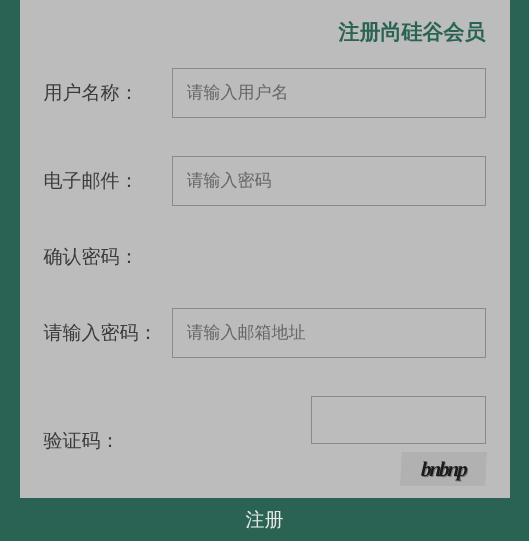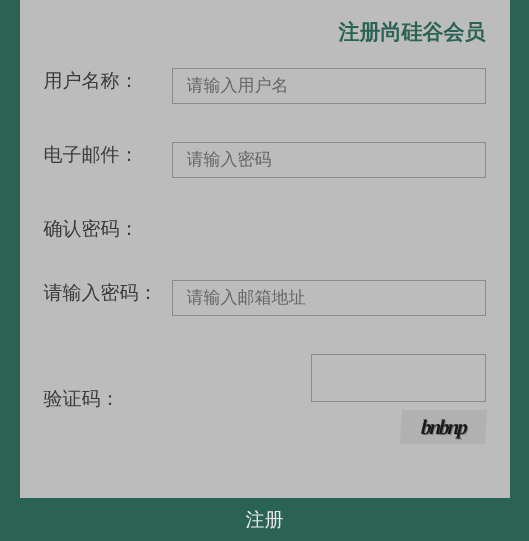--- a/index.html
+++ b/index.html
@@ -24,36 +24,36 @@
     }
     .form-title {
       color: #2a6354;
       font-size: 21px;
       font-weight: bold;
       margin-bottom: 22px;
       text-align: right;
     }
     .form-row {
       display: flex;
-      align-items: flex-start;
+      align-items: center;
       margin-bottom: 38px;
     }
     .form-row.captcha-row {
       margin-bottom: 24px;
       align-items: center;
     }
     .form-label {
       color: #3a3a3a;
       font-size: 19px;
       width: 128px;
       flex-shrink: 0;
     }
     .form-input {
       flex: 1;
-      height: 36px;
+      height: 50px;
       border: 1px solid #8a8a8a;
       background: #bbbcbb;
       padding: 0 14px;
       font-size: 17px;
       color: #555;
       outline: none;
       font-family: inherit;
     }
     .form-input::placeholder {
       color: #666;

